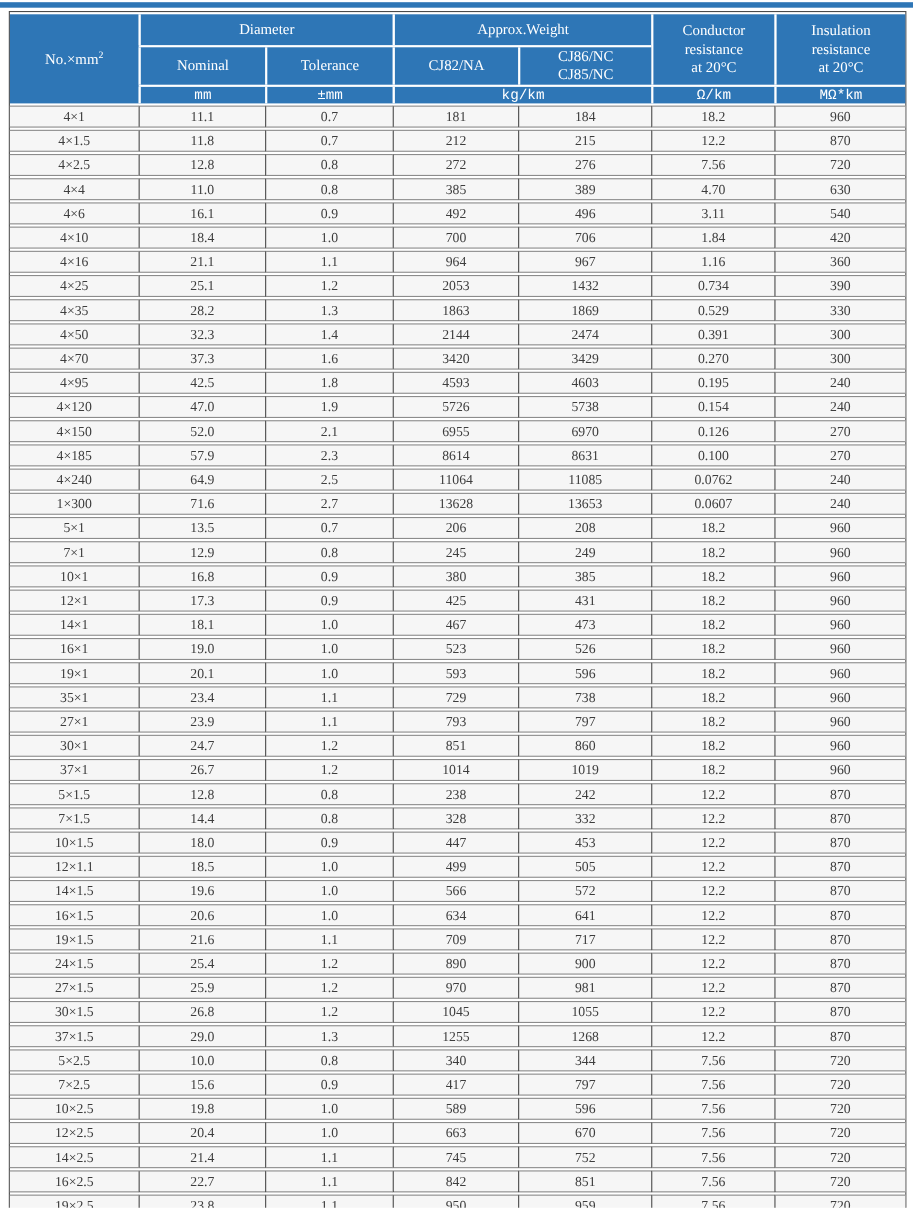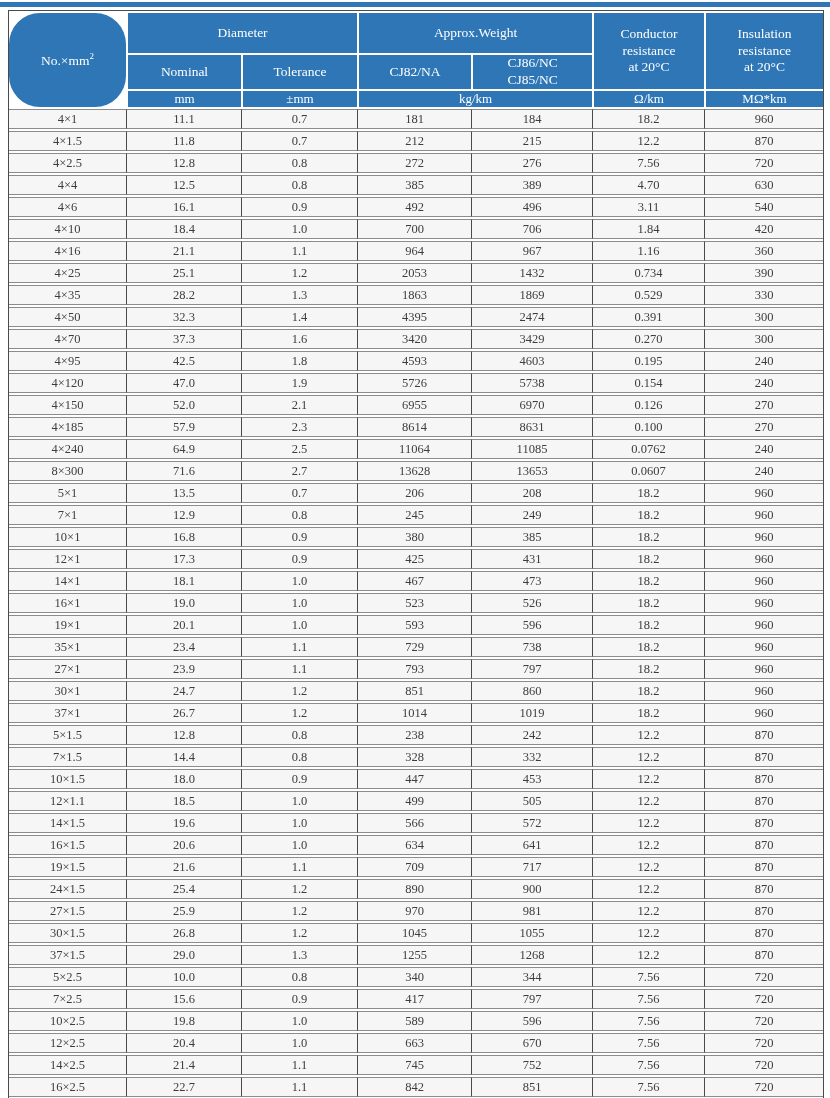--- a/index.html
+++ b/index.html
@@ -31,24 +31,24 @@
   thead th {
     background: #2e76b6;
     color: #ffffff;
     font-weight: normal;
     text-align: center;
     vertical-align: middle;
     font-size: 13.5px;
     border-left: 2px solid #ffffff;
     padding: 0 2px;
   }
-  thead th.first { border-left: none; border-radius: 31px; }
-  thead tr.h1 th { height: 40px; }
+  thead th.first { border-left: none; }
+  thead tr.h1 th { height: 28px; }
   thead tr.h2 th { height: 34px; }
-  thead tr.h3 th { height: 14px; font-size: 13px; }
+  thead tr.h3 th { height: 14px; font-size: 13px; font-family: Liberation Mono, monospace; }
   th.span-tall { height: auto; }
   .pre { white-space: pre-line; line-height: 1.25; }
   sup { font-size: 9px; }
   
   tbody td {
     background: #f6f6f6;
     color: #3d3d3d;
     text-align: center;
     vertical-align: middle;
     font-size: 12.5px;
@@ -128,21 +128,21 @@
           <td>4×2.5</td>
           <td>12.8</td>
           <td>0.8</td>
           <td>272</td>
           <td>276</td>
           <td>7.56</td>
           <td>720</td>
         </tr>
         <tr>
           <td>4×4</td>
-          <td>12.5</td>
+          <td>11.0</td>
           <td>0.8</td>
           <td>385</td>
           <td>389</td>
           <td>4.70</td>
           <td>630</td>
         </tr>
         <tr>
           <td>4×6</td>
           <td>16.1</td>
           <td>0.9</td>
@@ -184,21 +184,21 @@
           <td>1.3</td>
           <td>1863</td>
           <td>1869</td>
           <td>0.529</td>
           <td>330</td>
         </tr>
         <tr>
           <td>4×50</td>
           <td>32.3</td>
           <td>1.4</td>
-          <td>4395</td>
+          <td>2144</td>
           <td>2474</td>
           <td>0.391</td>
           <td>300</td>
         </tr>
         <tr>
           <td>4×70</td>
           <td>37.3</td>
           <td>1.6</td>
           <td>3420</td>
           <td>3429</td>
@@ -244,21 +244,21 @@
         <tr>
           <td>4×240</td>
           <td>64.9</td>
           <td>2.5</td>
           <td>11064</td>
           <td>11085</td>
           <td>0.0762</td>
           <td>240</td>
         </tr>
         <tr>
-          <td>8×300</td>
+          <td>1×300</td>
           <td>71.6</td>
           <td>2.7</td>
           <td>13628</td>
           <td>13653</td>
           <td>0.0607</td>
           <td>240</td>
         </tr>
         <tr>
           <td>5×1</td>
           <td>13.5</td>

